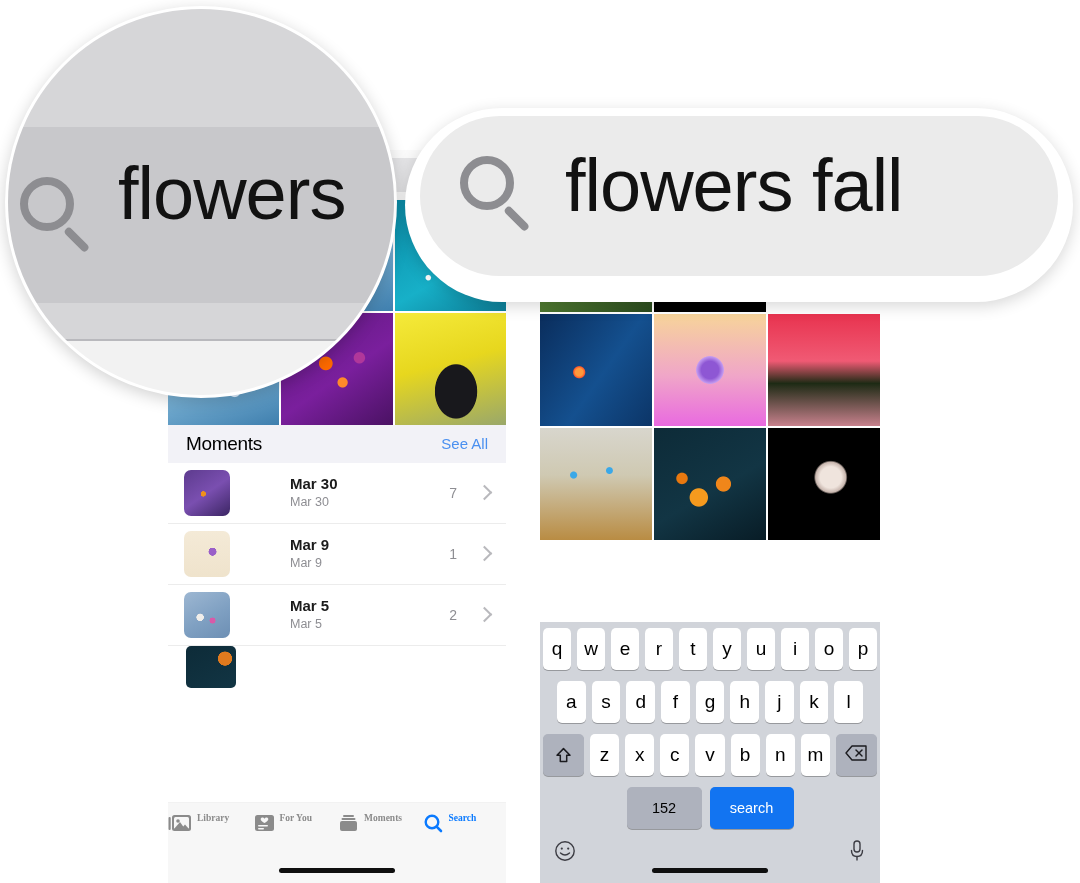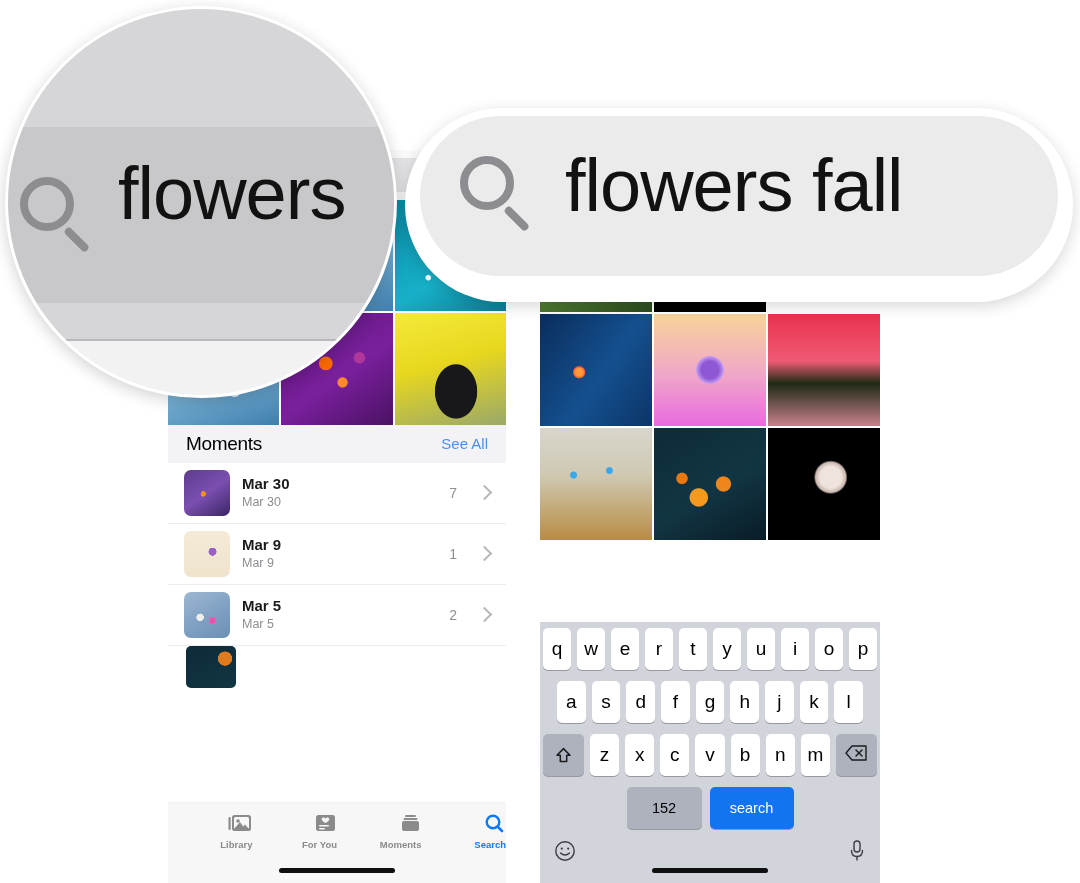--- a/index.html
+++ b/index.html
@@ -38,34 +38,34 @@
   .sec-header{
     background:#f2f2f7;padding:8px 18px;display:flex;align-items:center;
     justify-content:space-between;
   }
   .sec-header .title{font-size:19px;font-weight:normal;color:#000;letter-spacing:-0.3px;}
   .sec-header .seeall{font-size:15px;color:#4a90f0;}
 
   .mrow{display:flex;align-items:center;padding:7px 16px;gap:12px;background:#fff;
         border-bottom:1px solid #ececec;}
   .mthumb{width:46px;height:46px;border-radius:7px;flex:none;overflow:hidden;background:#ccc;}
-  .mtexts{flex:1;}
+  .mtexts{flex:1;margin-left:48px;}
   .mtitle{font-size:15px;font-weight:bold;color:#1b1b1b;line-height:1.25;}
   .msub{font-size:12.5px;color:#8e8e93;line-height:1.3;}
   .mcount{font-size:14px;color:#8e8e93;margin-right:10px;}
   .chev{width:9px;height:9px;border-right:2px solid #b9b9bd;border-top:2px solid #b9b9bd;
         transform:rotate(45deg);flex:none;}
 
   
   .tabbar{
     position:absolute;left:0;bottom:0;width:100%;height:70px;
     background:#f7f7f7;display:flex;align-items:flex-start;padding-top:10px;
     box-shadow:0 -0.5px 0 rgba(0,0,0,.10);
   }
-  .tab{flex:1;display:flex;flex-direction:column;align-items:flex-end;gap:4px;}
+  .tab{flex:1;display:flex;flex-direction:row;align-items:flex-start;gap:4px;font-family:Liberation Serif, serif;}
   .tab .lbl{font-size:9.5px;color:#8b8b8b;font-weight:bold;}
   .tab.active .lbl{color:#0a7aff;}
   .homebar{position:absolute;left:50%;transform:translateX(-50%);bottom:10px;
            width:116px;height:5px;border-radius:3px;background:#0f0f0f;}
 
   
   .kbd{position:absolute;left:0;bottom:0;width:100%;height:261px;background:#d1d4da;
        padding-top:6px;box-sizing:border-box;}
   .krow{display:flex;justify-content:center;gap:6px;margin-bottom:11px;padding:0 3px;}
   .key{background:#fff;border-radius:5px;height:42px;min-width:28px;flex:1;

